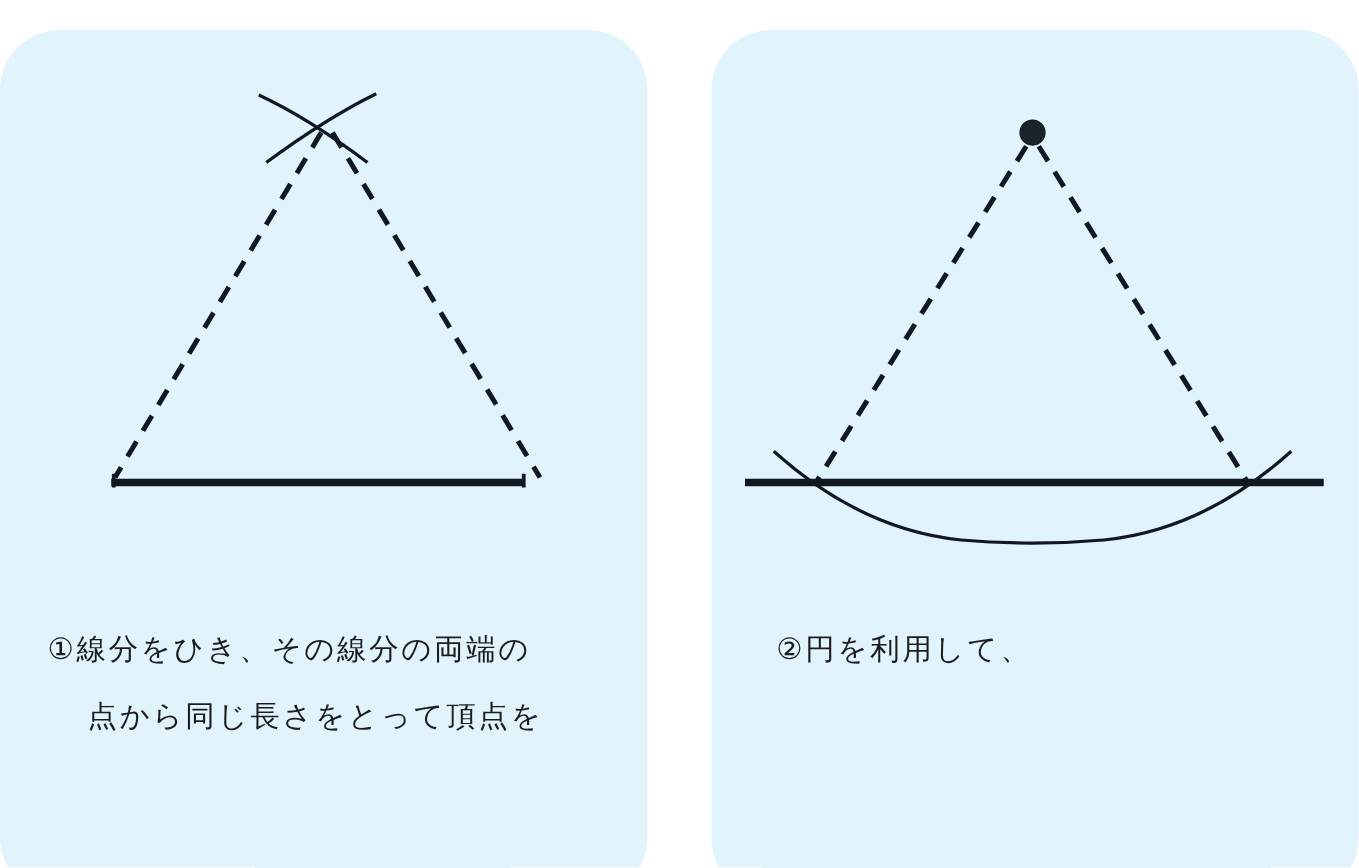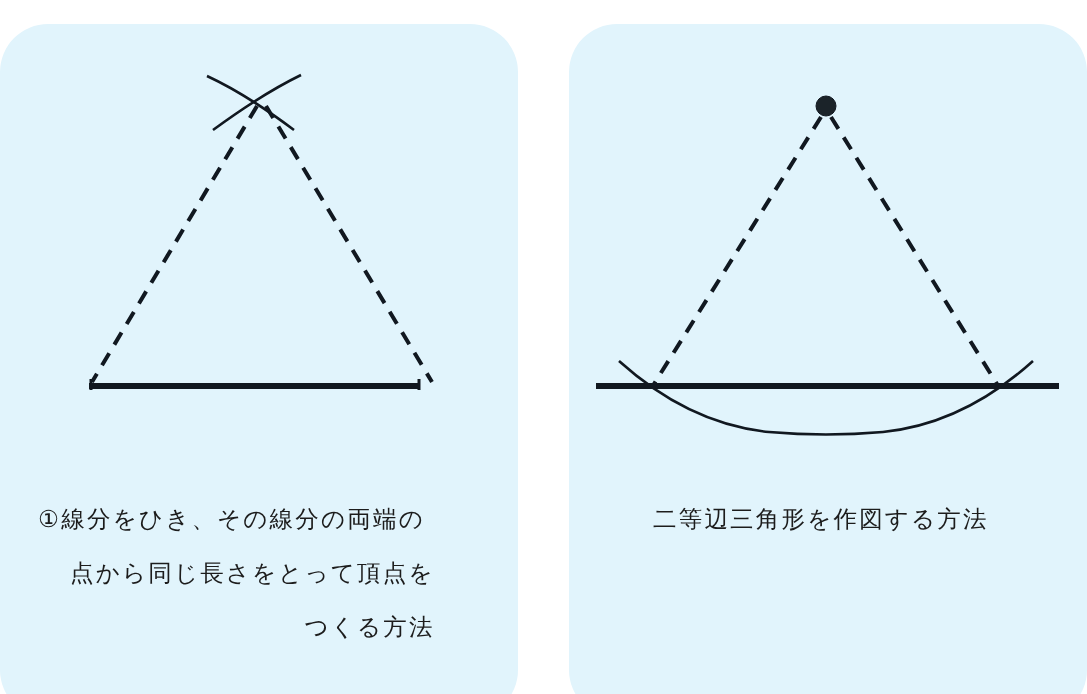--- a/index.html
+++ b/index.html
@@ -57,32 +57,31 @@
     <path d="M 301 51 Q 262 70 213 106" fill="none" stroke="#111820" stroke-width="2.6"></path>
 
     <line x1="89" y1="362" x2="420" y2="362" stroke="#111820" stroke-width="6"></line>
 
     <line x1="91" y1="355" x2="91" y2="366" stroke="#111820" stroke-width="3"></line>
     <line x1="419" y1="355" x2="419" y2="366" stroke="#111820" stroke-width="3"></line>
   </svg>
   <div class="caption">
     <span class="caption-line">①線分をひき、その線分の両端の</span>
     <span class="caption-line indent">点から同じ長さをとって頂点を</span>
-    <span class="caption-line indent">つくる方法</span>
   </div>
 </div>
 
 <div class="panel" id="panel-2">
   <svg class="figure" viewBox="0 0 518 440" xmlns="http://www.w3.org/2000/svg">
 
     <line x1="252" y1="93" x2="85" y2="360" stroke="#111820" stroke-width="4" stroke-dasharray="14 10"></line>
     <line x1="262" y1="93" x2="428" y2="360" stroke="#111820" stroke-width="4" stroke-dasharray="14 10"></line>
 
     <path d="M 50 337 Q 120 400 200 408 Q 257 413 314 408 Q 394 400 464 337" fill="none" stroke="#111820" stroke-width="2.6"></path>
 
     <line x1="27" y1="362" x2="490" y2="362" stroke="#111820" stroke-width="6"></line>
 
     <circle cx="257" cy="82" r="10" fill="#1b2329" stroke="#111820" stroke-width="1"></circle>
   </svg>
   <div class="caption">
-    <span class="caption-line indent">二等辺三角形を作図する方法</span>
+    <span class="caption-line">②円を利用して、</span>
   </div>
 </div>
 
 </body></html>

